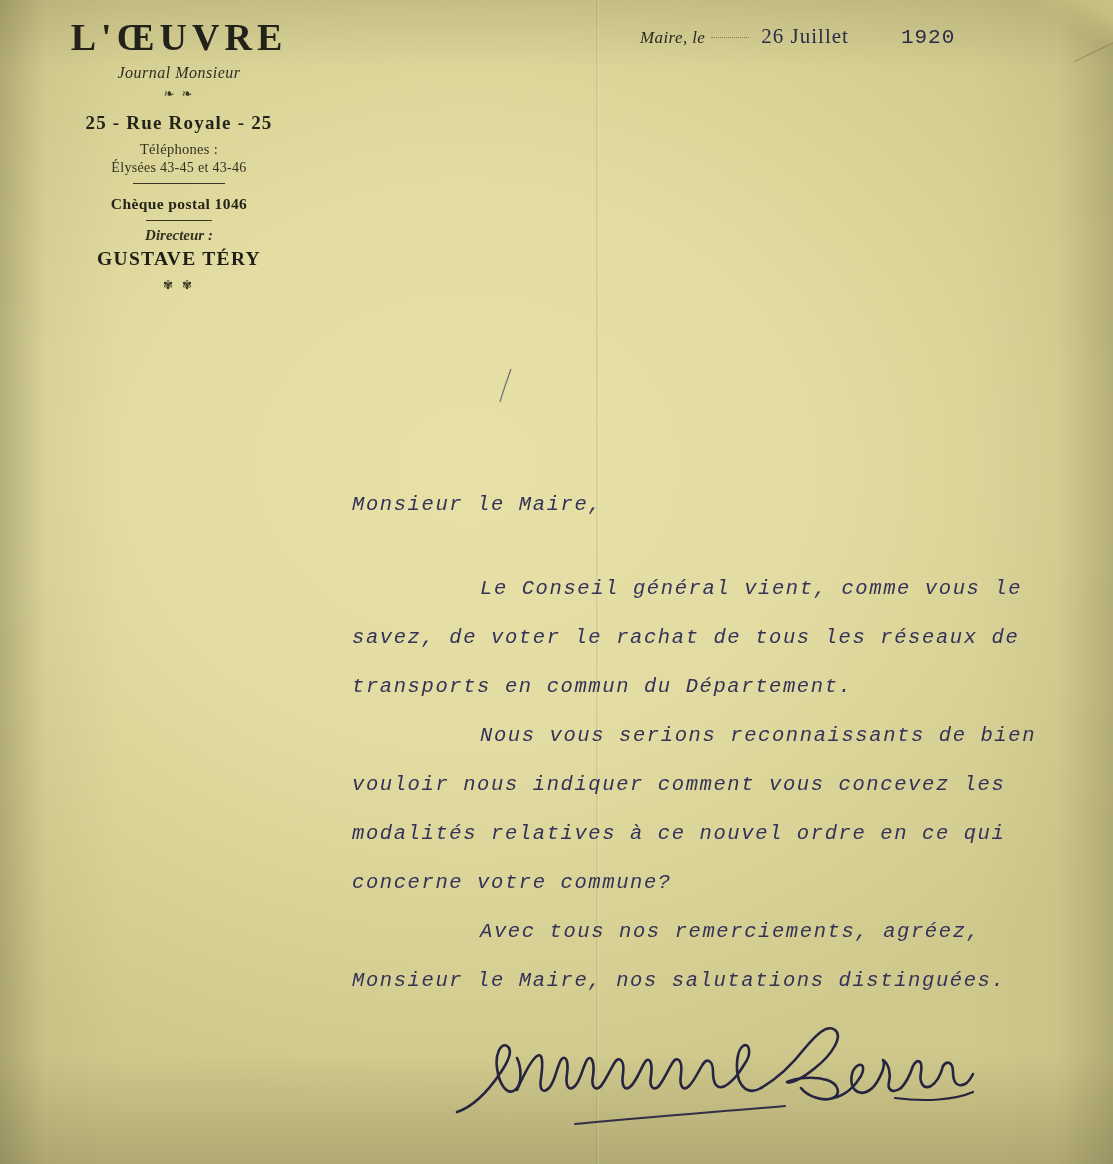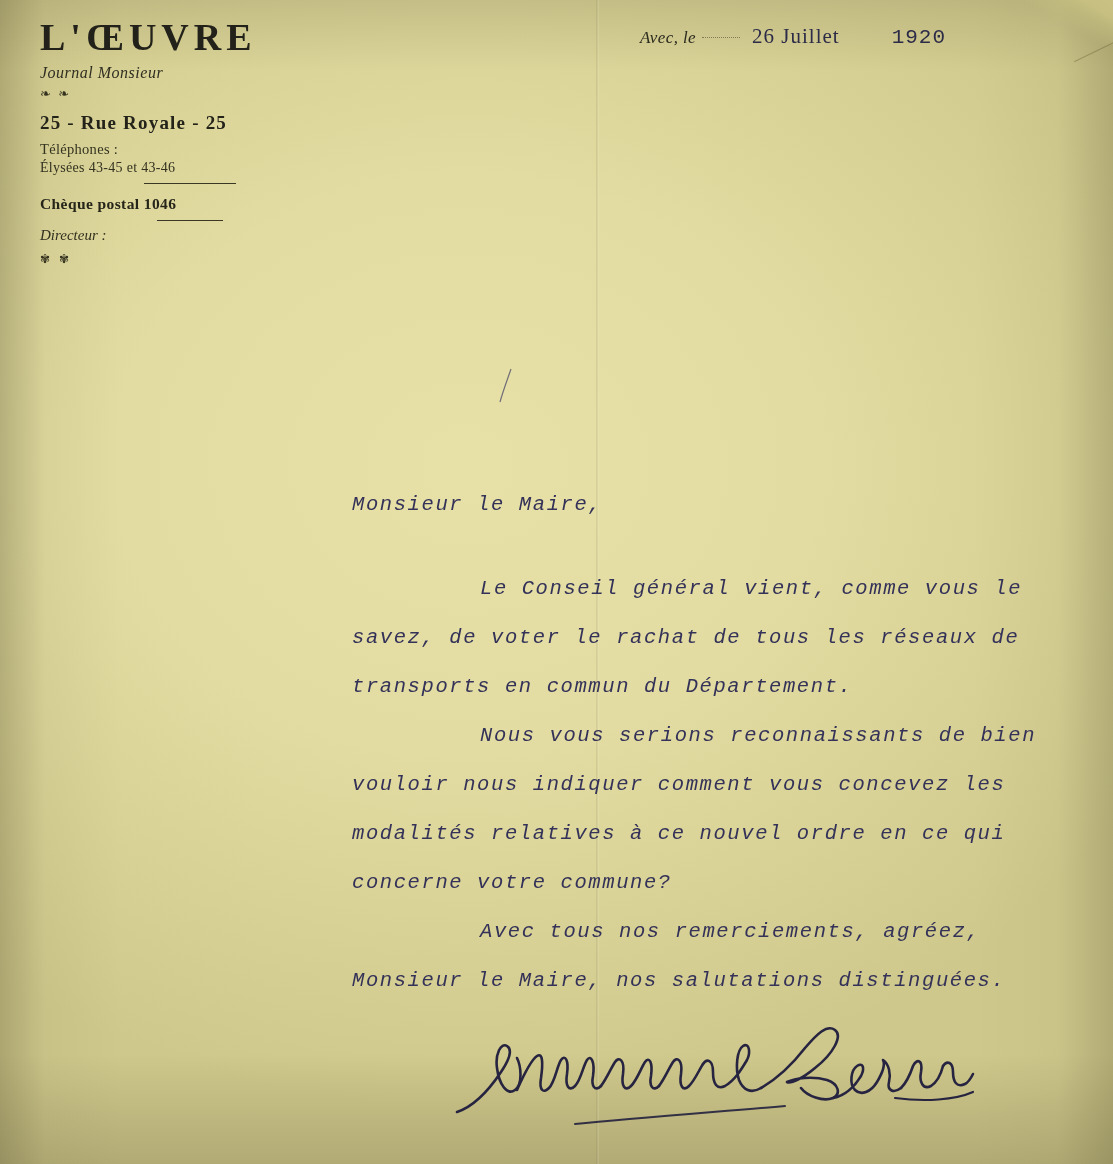--- a/index.html
+++ b/index.html
@@ -63,24 +63,24 @@
     height: 38px;
     border-bottom: 1px solid rgba(110,104,60,0.45);
     transform: rotate(-26deg);
     transform-origin: top right;
     pointer-events: none;
   }
 
   
   #letterhead {
     position: absolute;
-    left: 40px;
+    left: 29px;
     top: 18px;
     width: 300px;
-    text-align: left;
+    text-align: center;
     color: #2e2d1f;
   }
   .lh-title {
     font-family: "Liberation Serif", serif;
     font-size: 38px;
     letter-spacing: 5px;
     font-weight: 700;
     color: #23221a;
     line-height: 1.05;
     white-space: nowrap;
@@ -129,20 +129,21 @@
     height: 1px;
     background: #3a3825;
     margin: 7px auto 0 auto;
   }
   .rule.short { width: 66px; }
   .lh-dir {
     font-style: italic;
     font-size: 15px;
     margin-top: 6px;
     color: #32301f;
+    font-weight: bold;
   }
   .lh-name {
     font-size: 19.5px;
     font-weight: 700;
     letter-spacing: 1.3px;
     margin-top: 4px;
     color: #201f16;
   }
   .lh-bottom-orn {
     margin-top: 8px;
@@ -246,25 +247,26 @@
     <div class="lh-title">L'ŒUVRE</div>
     <div class="lh-sub">Journal Monsieur</div>
     <div class="ornament">❧ ❧</div>
     <div class="lh-addr">25 - Rue Royale - 25</div>
     <div class="lh-line">Téléphones :</div>
     <div class="lh-line small">Élysées 43-45 et 43-46</div>
     <div class="rule"></div>
     <div class="lh-cheque">Chèque postal 1046</div>
     <div class="rule short"></div>
     <div class="lh-dir">Directeur :</div>
+    <div class="lh-name">GUSTAVE TÉRY</div>
     <div class="lh-bottom-orn">✾ ✾</div>
   </div>
 
   <div id="dateline">
-    <span class="dl-prefix">Avec, le</span><span class="dl-dots"></span><span class="dl-typed">26 Juillet</span><span class="dl-year">1920</span>
+    <span class="dl-prefix">Maire, le</span><span class="dl-dots"></span><span class="dl-typed">26 Juillet</span><span class="dl-year">1920</span>
   </div>
 
   <svg id="stray-mark" viewBox="0 0 16 36">
     <path d="M13 1 C 10 10, 6 20, 2 34" stroke="#4a4868" stroke-width="1.2" fill="none" opacity="0.75"></path>
   </svg>
 
   <div id="body-text">
     <p class="para">Monsieur le Maire,</p>
     <div class="gap"></div>
     <p class="para"><span class="indent"></span><span>Le Conseil général vient, comme vous le</span></p>

